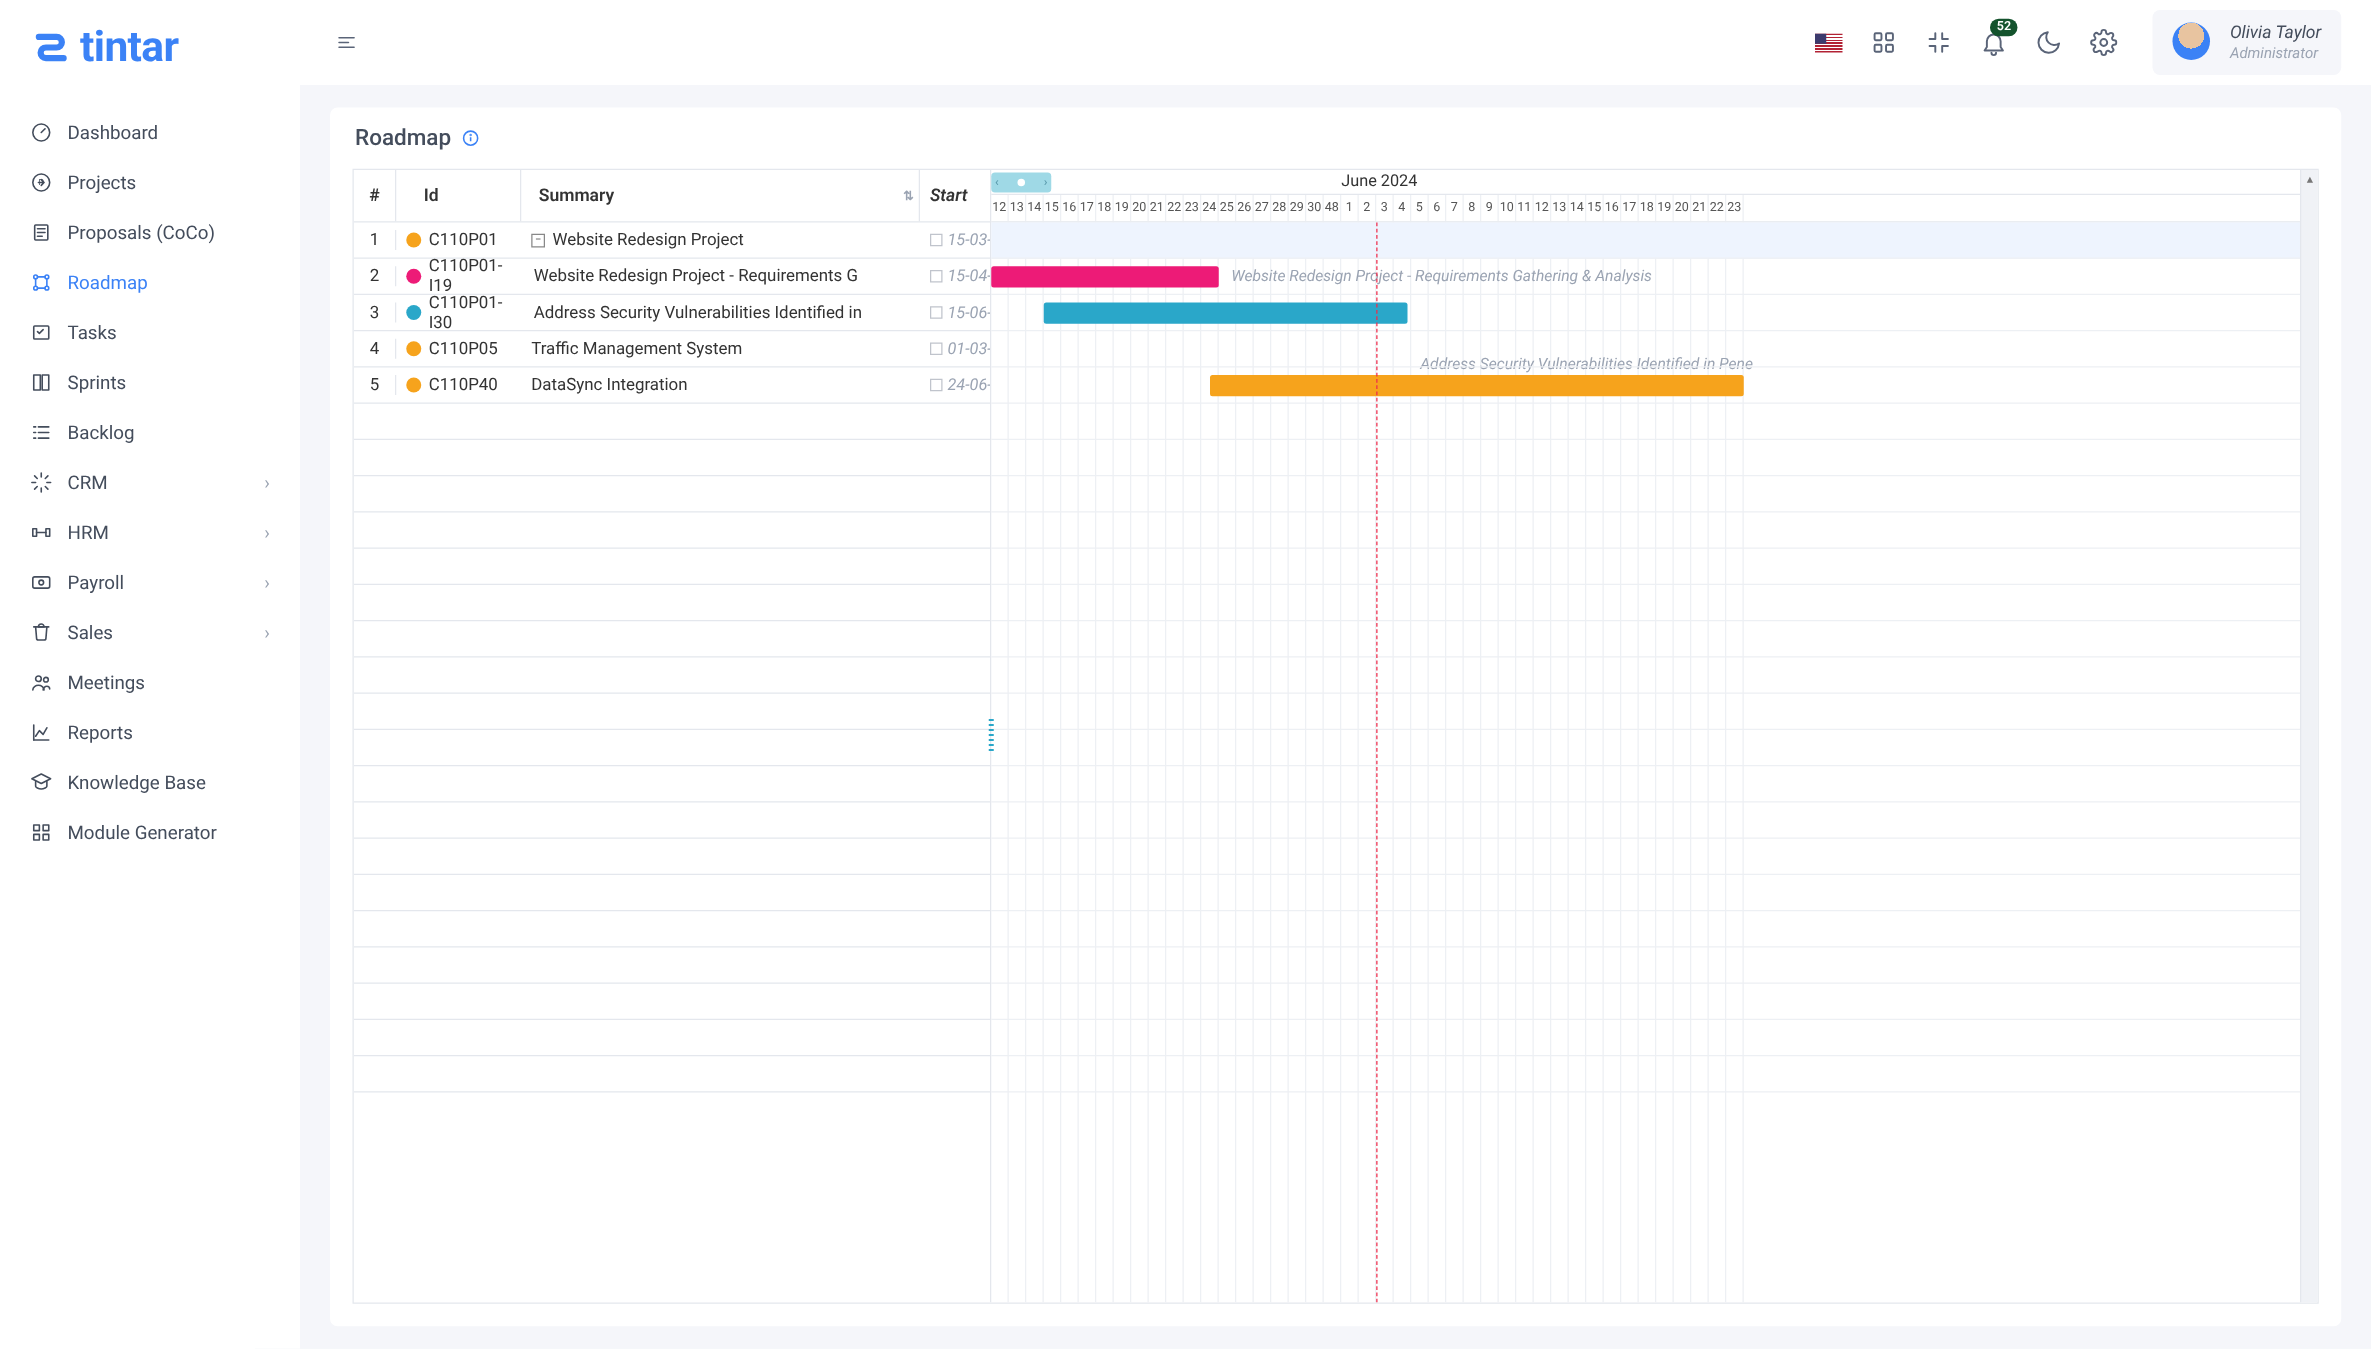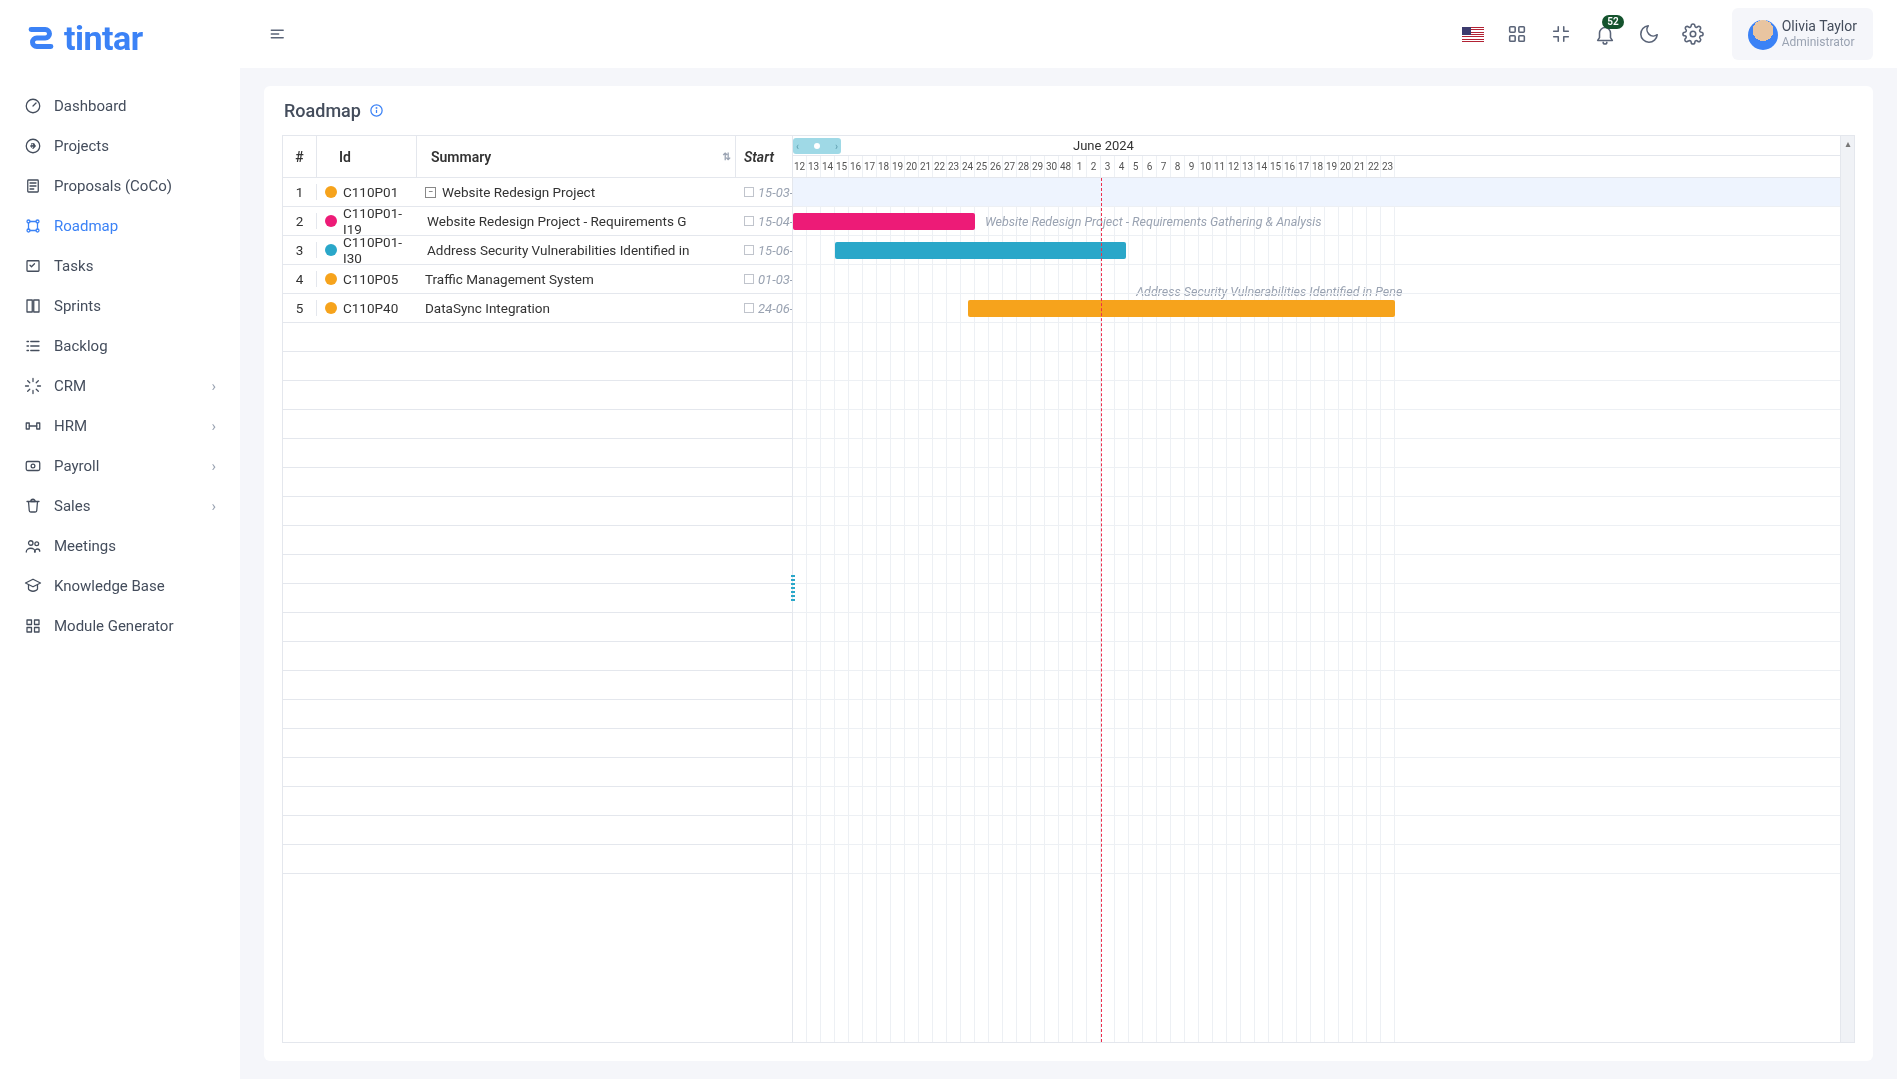--- a/index.html
+++ b/index.html
@@ -24,21 +24,21 @@
 
 .topbar { height: 68px; background: #fff; display: flex; align-items: center; padding: 0 24px; gap: 14px; }
 .topbar-left { display: flex; align-items: center; }
 .menu-toggle { width: 28px; height: 28px; display: flex; align-items: center; justify-content: center; color: #5a6478; cursor: pointer; }
 .topbar-right { margin-left: auto; display: flex; align-items: center; gap: 22px; }
 .flag { width: 22px; height: 15px; background: linear-gradient(to bottom, #b22234 0 7.7%, #fff 7.7% 15.4%, #b22234 15.4% 23.1%, #fff 23.1% 30.8%, #b22234 30.8% 38.5%, #fff 38.5% 46.2%, #b22234 46.2% 53.9%, #fff 53.9% 61.6%, #b22234 61.6% 69.3%, #fff 69.3% 77%, #b22234 77% 84.7%, #fff 84.7% 92.4%, #b22234 92.4% 100%); position: relative; cursor: pointer; }
 .flag::before { content:""; position:absolute; top:0; left:0; width:40%; height:54%; background:#3c3b6e; }
 .top-icon { width: 22px; height: 22px; color: #5a6478; cursor: pointer; position: relative; display: flex; align-items: center; justify-content: center; }
 .top-icon svg { width: 100%; height: 100%; fill: none; stroke: currentColor; stroke-width: 1.7; stroke-linecap: round; stroke-linejoin: round; }
 .badge { position: absolute; top: -8px; right: -8px; background: #14532d; color: #fff; font-size: 10px; font-weight: 600; padding: 1px 5px; border-radius: 8px; line-height: 1.2; }
-.user-box { display: flex; align-items: flex-end; gap: 4px; cursor: pointer; background: #f5f6fa; padding: 10px 16px; border-radius: 6px; margin-left: 6px; }
+.user-box { display: flex; align-items: flex-start; gap: 16px; cursor: pointer; background: #f5f6fa; padding: 10px 16px; border-radius: 6px; margin-left: 6px; font-style: italic; }
 .avatar { width: 30px; height: 30px; border-radius: 50%; background: radial-gradient(circle at 50% 35%, #e8c4a0 0 42%, #3b82f6 42% 100%); flex-shrink:0; }
 .user-meta .name { font-size: 14px; color: #444d5c; line-height: 1.25; }
 .user-meta .role { font-size: 12px; color: #9aa3b2; line-height: 1.25; }
 
 
 .content { flex: 1; padding: 18px 24px; min-height: 0; }
 .card { background: #fff; border-radius: 6px; height: 100%; display: flex; flex-direction: column; min-height: 0; }
 .card-header { padding: 14px 20px; display: flex; align-items: center; gap: 8px; }
 .card-title { font-size: 18px; font-weight: 500; color: #444d5c; }
 .info-icon { width: 15px; height: 15px; color: #3b82f6; }
@@ -224,20 +224,30 @@
         <div class="nav-item">
           <span class="icon">
             <svg class="ic" viewBox="0 0 24 24">
               <circle cx="9" cy="8" r="3"></circle>
               <circle cx="17" cy="9" r="2.5"></circle>
               <path d="M3 20c0-3 3-5 6-5s6 2 6 5"></path>
               <path d="M14 20c0-2 2-4 4-4s3 1 3 3"></path>
             </svg>
           </span>
           <span>Meetings</span>
+        </div>
+        <div class="nav-item">
+          <span class="icon">
+            <svg class="ic" viewBox="0 0 24 24">
+              <line x1="4" y1="20" x2="4" y2="4"></line>
+              <line x1="4" y1="20" x2="20" y2="20"></line>
+              <polyline points="6,16 10,10 14,14 18,7"></polyline>
+            </svg>
+          </span>
+          <span>Reports</span>
         </div>
         <div class="nav-item">
           <span class="icon">
             <svg class="ic" viewBox="0 0 24 24" fill="currentColor" stroke="none">
               <path d="M2 8l10-5 10 5-10 5L2 8z"></path>
               <path d="M6 11v5c0 1 3 3 6 3s6-2 6-3v-5" fill="none" stroke="currentColor" stroke-width="1.7"></path>
             </svg>
           </span>
           <span>Knowledge Base</span>
         </div>

